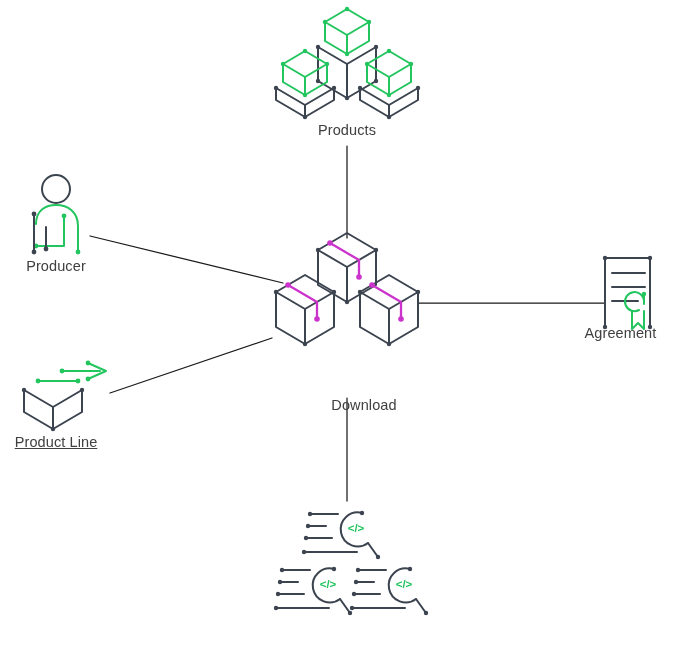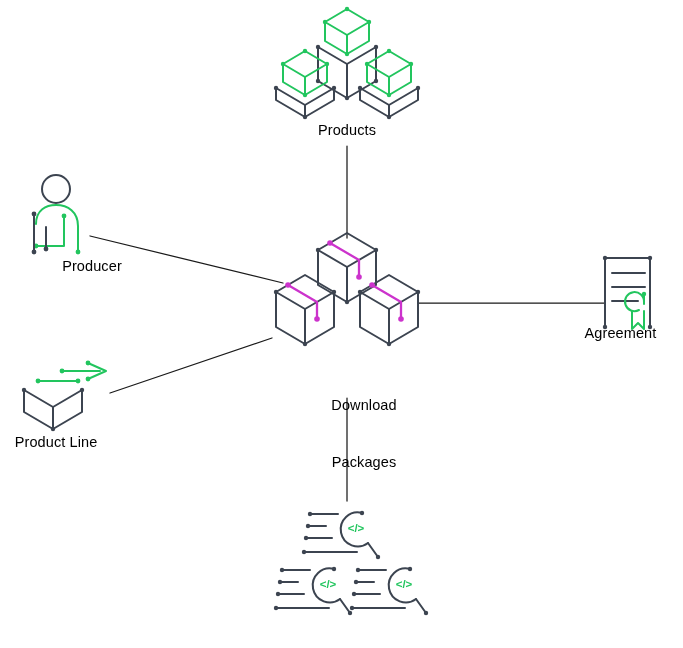--- a/index.html
+++ b/index.html
@@ -22,21 +22,21 @@
   #diagram-svg {
     position: absolute;
     top: 0;
     left: 0;
     width: 683px;
     height: 648px;
   }
   .node-label {
     position: absolute;
     text-align: center;
-    color: #000000;
+    color: #404040;
     font-family: "Liberation Sans", sans-serif;
     font-size: 14.5px;
     line-height: 19px;
     white-space: pre;
     letter-spacing: 0.1px;
   }
 </style>
 </head>
 <body>
 
@@ -311,25 +311,24 @@
         <circle cx="410" cy="569" r="2.2"></circle>
           <circle cx="426" cy="613" r="2.2"></circle>
       </g>
       <text x="404" y="588" fill="#22c55e" stroke="none" font-family="Liberation Sans, sans-serif" font-size="11.5" font-weight="600" text-anchor="middle">&lt;/&gt;</text>
     </g>
 
   </svg>
 
   <div class="node-label" style="left:272px; top:121px; width:150px;">Products</div>
 
-  <div class="node-label" style="left:0px; top:257px; width:112px;padding-left:36px;">Producer</div>
-
-  <div class="node-label" style="left:0px; top:433px; width:112px;">Product Line</div>
+  <div class="node-label" style="left:0px; top:257px; width:112px;">Producer</div>
+
+  <div class="node-label" style="left:0px; top:433px; width:112px;text-decoration:underline;">Product Line</div>
 
   <div class="node-label" style="left:558px; top:324px; width:125px;">Agreement</div>
 
 
   <div class="node-label" style="left:289px; top:358px; width:150px;">
     <div>Download</div>
-    <div>Packages</div>
   </div>
 
 </div>
 
 </body></html>

